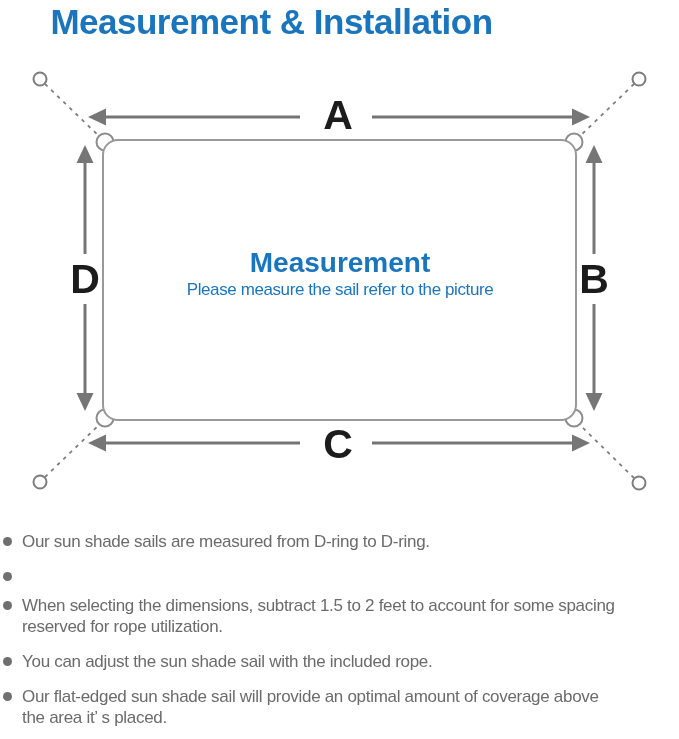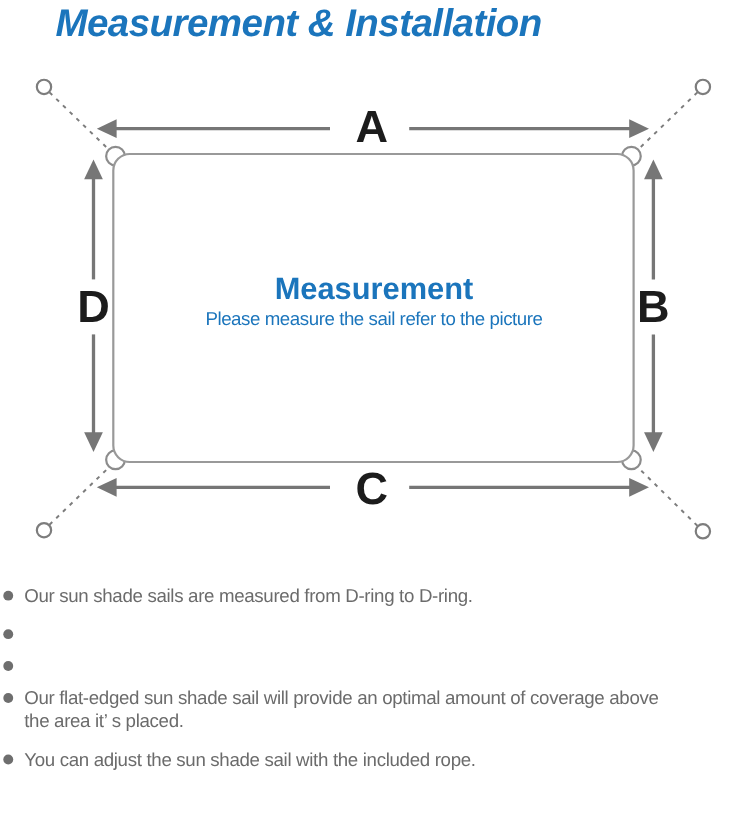--- a/index.html
+++ b/index.html
@@ -22,21 +22,20 @@
     top: 0;
     left: 0;
     width: 543px;
     text-align: center;
     font-size: 35px;
     font-weight: bold;
     letter-spacing: -0.5px;
     color: #1b75bc;
     line-height: 44px;
     white-space: nowrap;
-    font-style: italic;
   }
   .diagram-svg {
     position: absolute;
     top: 55px;
     left: 0;
     width: 679px;
     height: 460px;
   }
   .diagram-svg text.dim-label {
     font-family: "Liberation Sans", sans-serif;
@@ -157,25 +156,27 @@
   <div class="notes">
     <div class="bullet-item">
       <span class="bullet-dot"></span>
       <span class="bullet-text">Our sun shade sails are measured from D-ring to D-ring.</span>
     </div>
     <div class="bullet-item">
       <span class="bullet-dot"></span>
     </div>
     <div class="bullet-item">
       <span class="bullet-dot"></span>
+      <span class="bullet-text">When selecting the dimensions, subtract 1.5 to 2 feet to account for some spacing
+reserved for rope utilization.</span>
+    </div>
+    <div class="bullet-item">
+      <span class="bullet-dot"></span>
+      <span class="bullet-text">You can adjust the sun shade sail with the included rope.</span>
     </div>
     <div class="bullet-item">
       <span class="bullet-dot"></span>
       <span class="bullet-text">Our flat-edged sun shade sail will provide an optimal amount of coverage above
 the area it’ s placed.</span>
     </div>
-    <div class="bullet-item">
-      <span class="bullet-dot"></span>
-      <span class="bullet-text">You can adjust the sun shade sail with the included rope.</span>
-    </div>
   </div>
 
 </div>
 
 </body></html>

